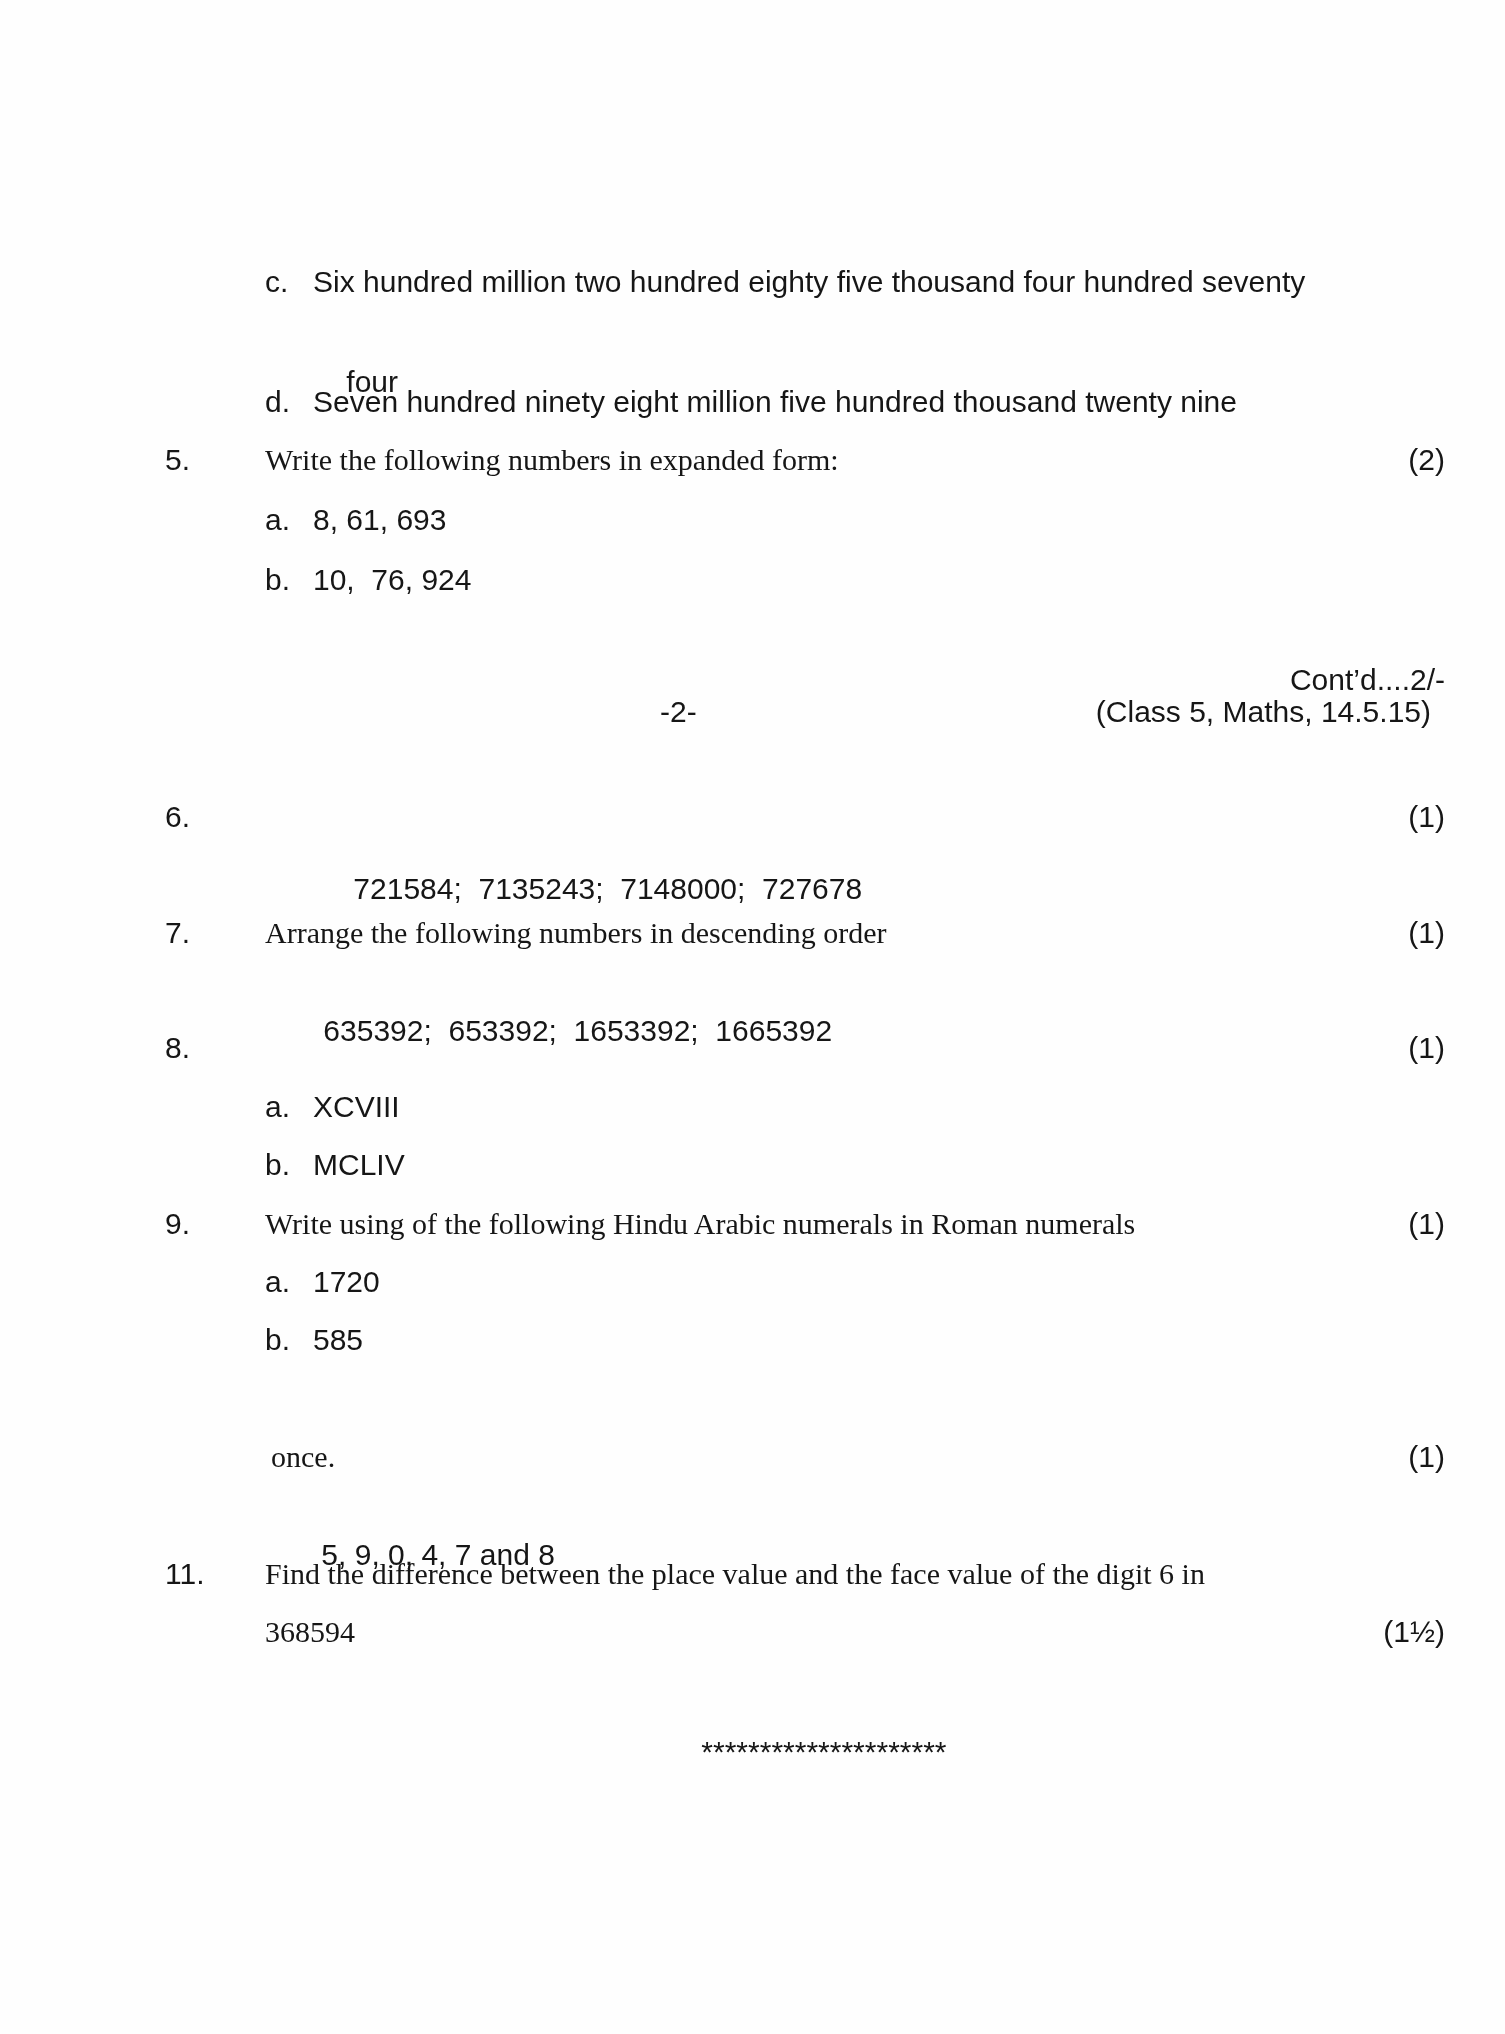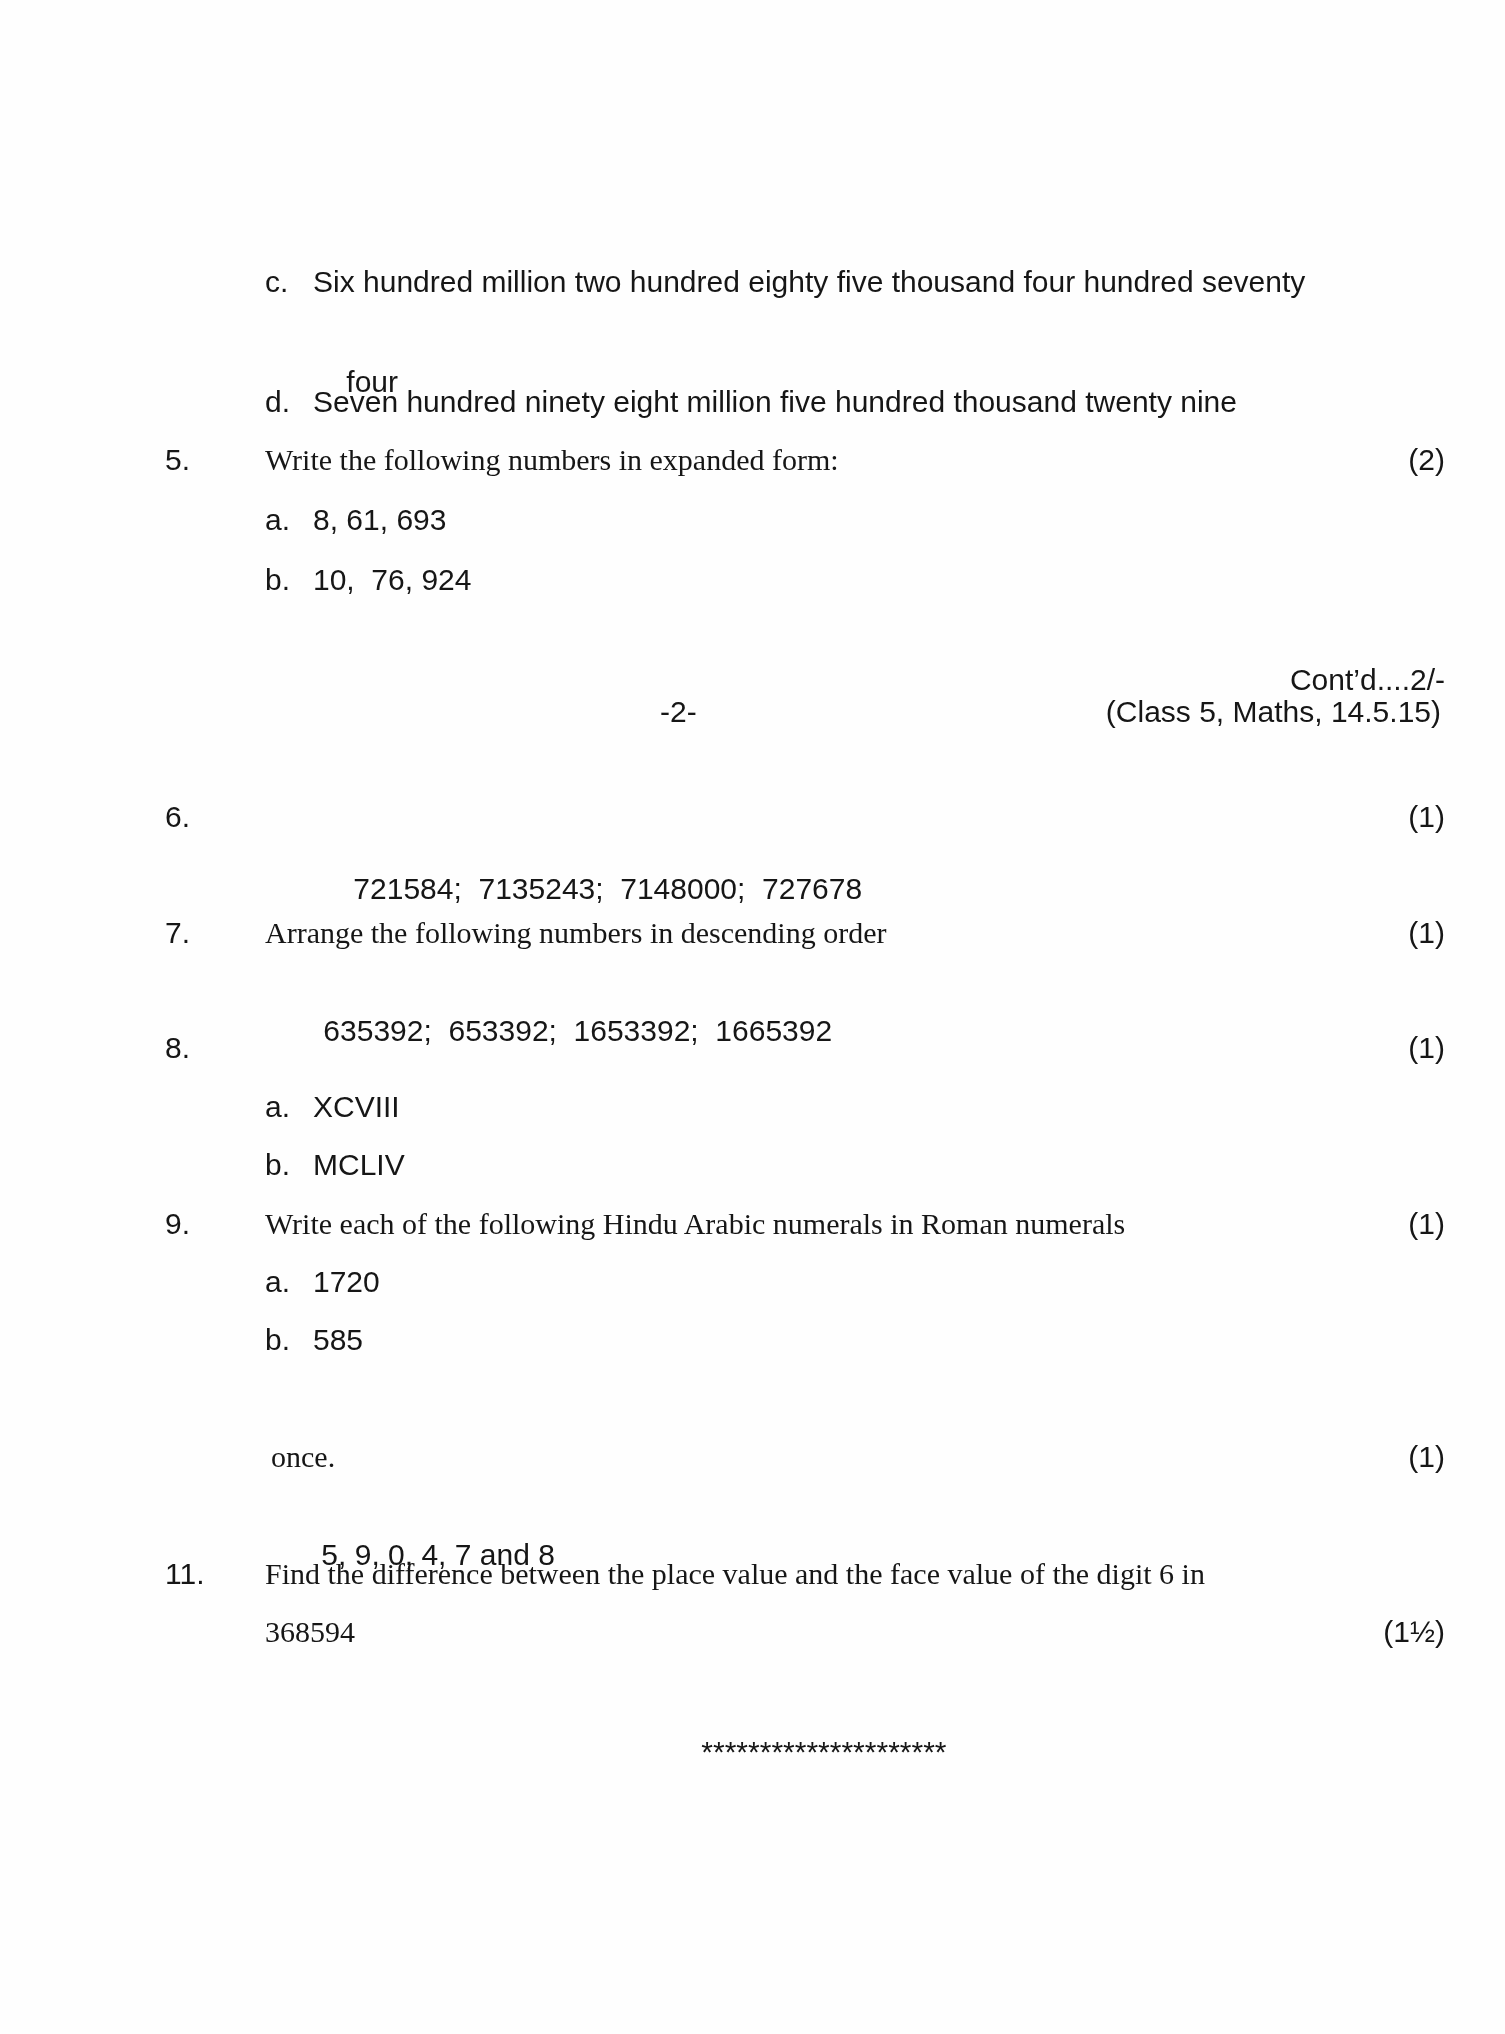--- a/index.html
+++ b/index.html
@@ -88,21 +88,21 @@
     <span class="subletter">b.</span>
     <span class="subtext">10,  76, 924</span>
   </div>
 
   <div class="row right-align" style="top:620px">
     <span>Cont’d....2/-</span>
   </div>
 
   <div class="row" style="top:692px">
     <span class="pos-abs" style="left:495px">-2-</span>
-    <span class="pos-abs" style="right:4px">(Class 5, Maths, 14.5.15)</span>
+    <span class="pos-abs" style="right:14px">(Class 5, Maths, 14.5.15)</span>
   </div>
 
   <div class="row qrow" style="top:797px">
     <span class="qnum">6.</span>
     <span class="qmark">(1)</span>
   </div>
   <div class="row" style="top:829px; left:320px">
     <span class="free">721584;  7135243;  7148000;  727678</span>
   </div>
 
@@ -123,21 +123,21 @@
     <span class="subletter">a.</span>
     <span class="subtext">XCVIII</span>
   </div>
   <div class="row subrow" style="top:1145px">
     <span class="subletter">b.</span>
     <span class="subtext">MCLIV</span>
   </div>
 
   <div class="row qrow" style="top:1204px">
     <span class="qnum">9.</span>
-    <span class="qtext">Write each of the following Hindu Arabic numerals in Roman numerals</span>
+    <span class="qtext">Write using of the following Hindu Arabic numerals in Roman numerals</span>
     <span class="qmark">(1)</span>
   </div>
   <div class="row subrow" style="top:1262px">
     <span class="subletter">a.</span>
     <span class="subtext">1720</span>
   </div>
   <div class="row subrow" style="top:1320px">
     <span class="subletter">b.</span>
     <span class="subtext">585</span>
   </div>

